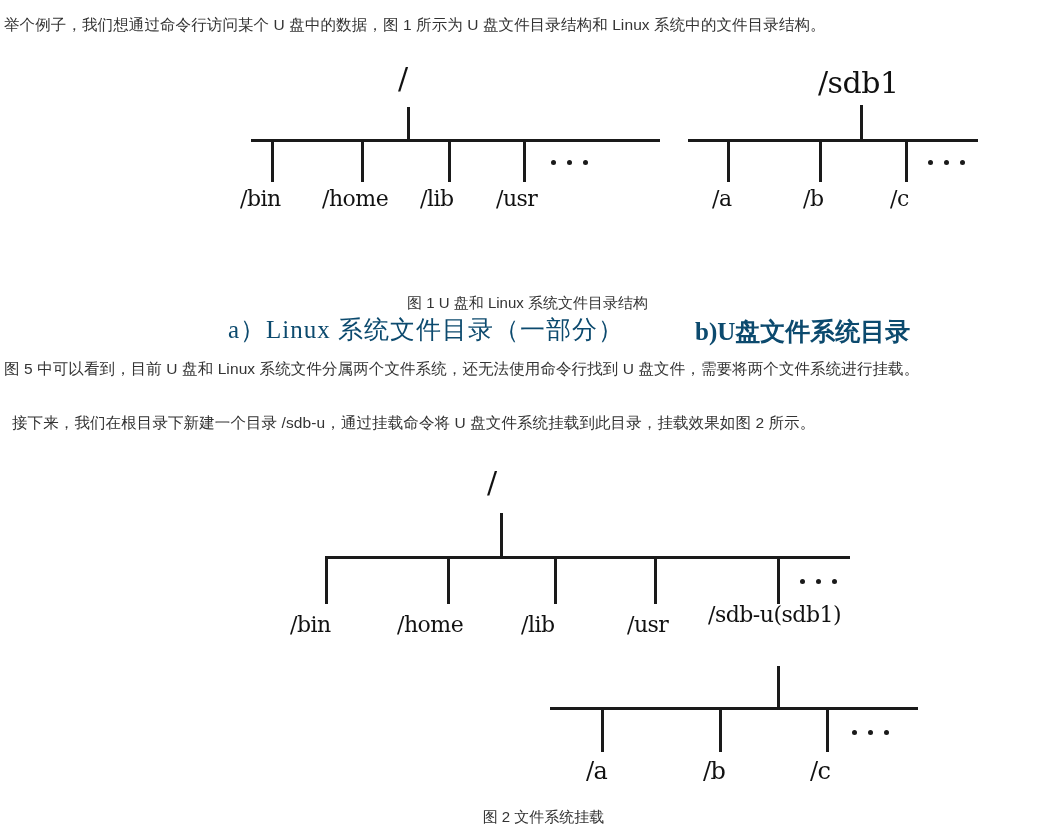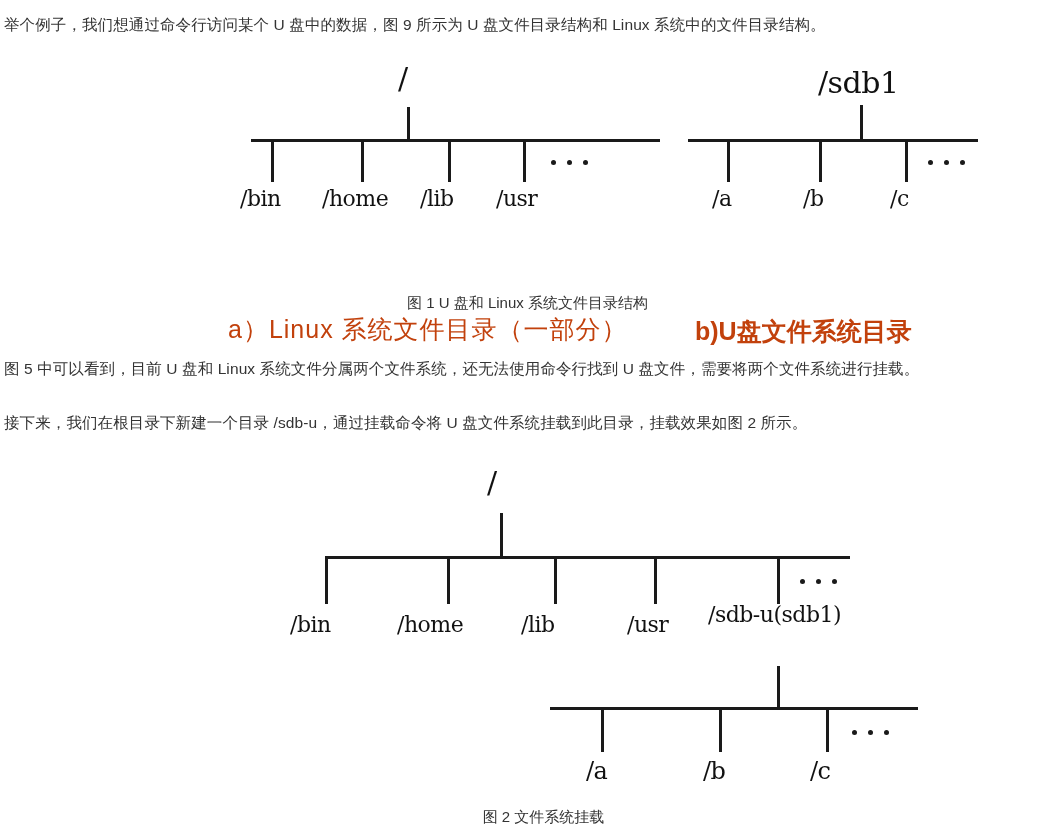--- a/index.html
+++ b/index.html
@@ -19,21 +19,21 @@
     position: absolute;
     left: 4px;
     font-size: 15.5px;
     line-height: 22px;
     color: #333333;
     white-space: nowrap;
     letter-spacing: 0.1px;
   }
   #para-intro { top: 14px; }
   #para-mid   { top: 358px; }
-  #para-next  { top: 412px; }
+  #para-next  { top: 412px; margin-left: 8px; }
 
   
   .figure {
     position: absolute;
     left: 0;
     width: 1055px;
   }
   #figure-1 { top: 55px;  height: 255px; }
   #figure-2 { top: 455px; height: 383px; }
 
@@ -78,22 +78,22 @@
     display: block;
     width: 5px;
     height: 5px;
     border-radius: 50%;
     background: #1a1a1a;
   }
 
   
   .subcaption {
     position: absolute;
-    font-family: Liberation Sans, sans-serif;
-    color: #c2410c;
+    font-family: Liberation Serif, serif;
+    color: #0c4a6e;
     white-space: nowrap;
   }
   #subcap-a {
     left: 228px;
     top: 258px;
     font-size: 25px;
     letter-spacing: 1px;
   }
   #subcap-b {
     left: 695px;
@@ -110,21 +110,21 @@
     font-size: 15px;
     color: #333333;
     font-family: "Liberation Sans", "DejaVu Sans", sans-serif;
   }
   #figcap-1 { top: 294px; }
   #figcap-2 { top: 808px; padding-left: 16px; }
 </style>
 </head>
 <body>
 
-<div class="para" id="para-intro">举个例子，我们想通过命令行访问某个 U 盘中的数据，图 9 所示为 U 盘文件目录结构和 Linux 系统中的文件目录结构。</div>
+<div class="para" id="para-intro">举个例子，我们想通过命令行访问某个 U 盘中的数据，图 1 所示为 U 盘文件目录结构和 Linux 系统中的文件目录结构。</div>
 
 <div class="para" id="para-mid">图 5 中可以看到，目前 U 盘和 Linux 系统文件分属两个文件系统，还无法使用命令行找到 U 盘文件，需要将两个文件系统进行挂载。</div>
 
 <div class="para" id="para-next">接下来，我们在根目录下新建一个目录 /sdb-u，通过挂载命令将 U 盘文件系统挂载到此目录，挂载效果如图 2 所示。</div>
 
 <div class="figure" id="figure-1">
 
   <div class="tree">
 
     <div class="node-label root" style="left:398px; top:6px;">/</div>

